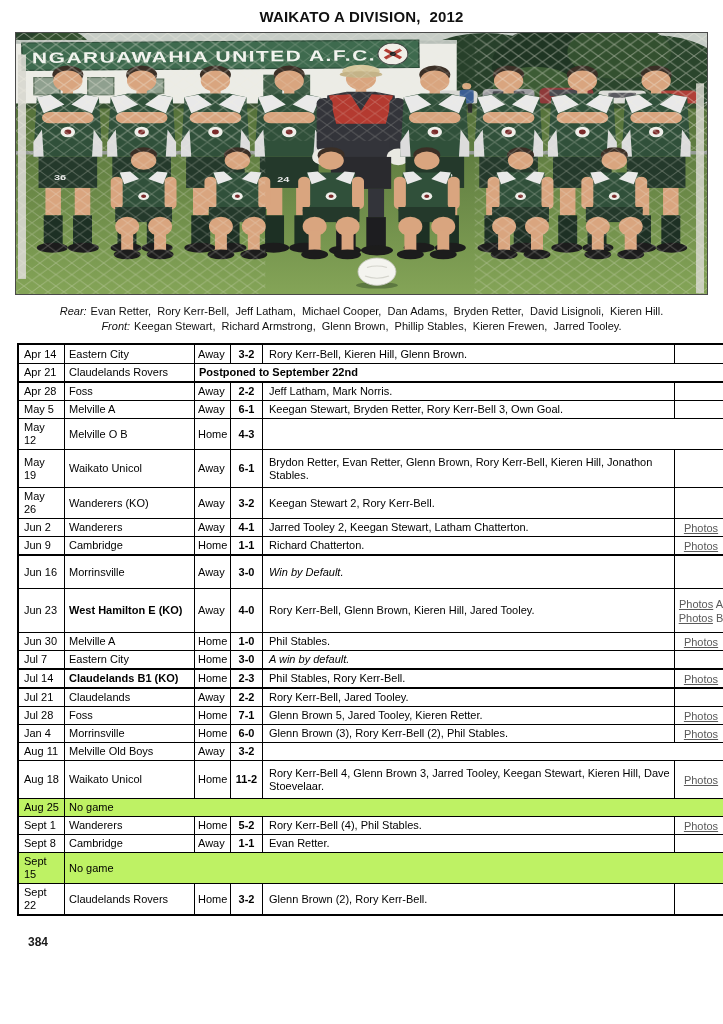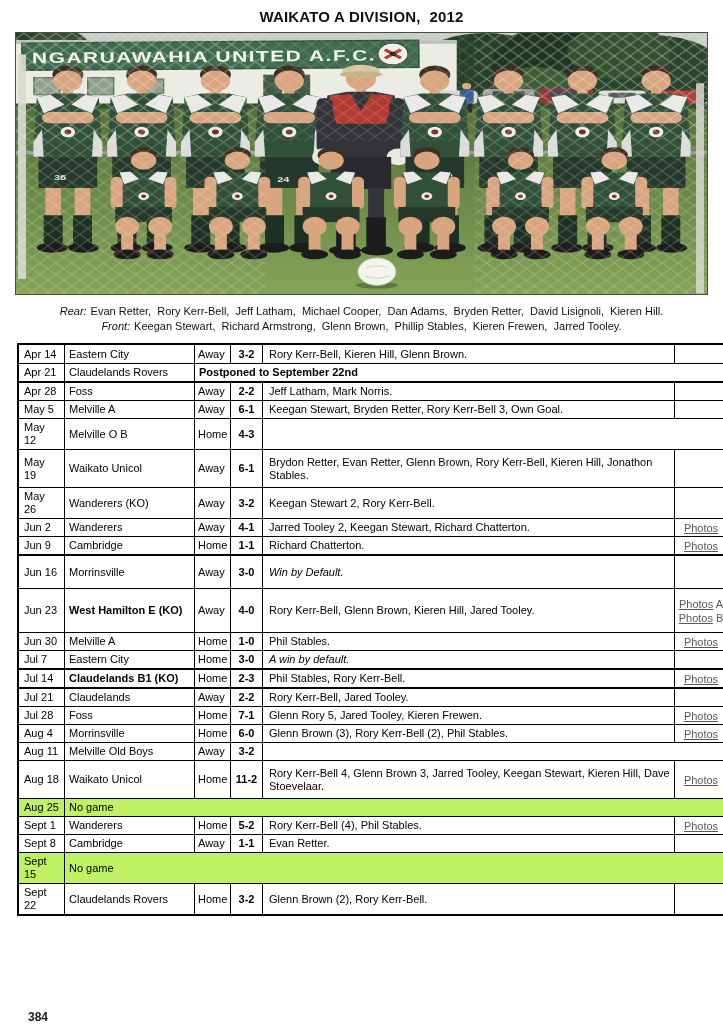--- a/index.html
+++ b/index.html
@@ -34,21 +34,21 @@
   .td.venue{padding:1px 3px}
   .td.score{font-weight:bold;justify-content:center;padding:1px 2px}
   .td.opp.b{font-weight:bold}
   .td.scorers{padding-left:6px;flex-wrap:wrap}
   .td.scorers.i{font-style:italic}
   .td.note{}
   .td.note.pbold{font-weight:bold}
   .td.photos{flex-direction:column;justify-content:center;padding:1px 2px}
   .plink{color:#595959;text-decoration:none;font-size:11px;line-height:14px;display:block;text-align:center}
   .plink .u{text-decoration:underline}
-  .page-number{position:absolute;left:28px;top:1010px;font-size:12px;font-weight:bold;color:#1a1a1a}
+  .page-number{position:absolute;left:28px;top:935px;font-size:12px;font-weight:bold;color:#1a1a1a}
 </style>
 </head>
 <body>
 
 <div class="page">
 
   <div class="title">WAIKATO A DIVISION,  2012</div>
 
   <div class="photo-wrap">
     <svg viewBox="0 0 693 363" preserveAspectRatio="none">
@@ -275,21 +275,21 @@
         <div class="td venue">Away</div>
         <div class="td score">3-2</div>
         <div class="td scorers">Keegan Stewart 2, Rory Kerr-Bell.</div>
         <div class="td photos"></div>
       </div>
       <div class="tr">
         <div class="td date">Jun 2</div>
         <div class="td opp">Wanderers</div>
         <div class="td venue">Away</div>
         <div class="td score">4-1</div>
-        <div class="td scorers">Jarred Tooley 2, Keegan Stewart, Richard Chatterton.</div>
+        <div class="td scorers">Jarred Tooley 2, Keegan Stewart, Latham Chatterton.</div>
         <div class="td photos">
           <a class="plink" href="#"><span class="u">Photos</span><span></span></a>
         </div>
       </div>
       <div class="tr">
         <div class="td date">Jun 9</div>
         <div class="td opp">Cambridge</div>
         <div class="td venue">Home</div>
         <div class="td score">1-1</div>
         <div class="td scorers">Richard Chatterton.</div>
@@ -350,27 +350,27 @@
         <div class="td venue">Away</div>
         <div class="td score">2-2</div>
         <div class="td scorers">Rory Kerr-Bell, Jared Tooley.</div>
         <div class="td photos"></div>
       </div>
       <div class="tr">
         <div class="td date">Jul 28</div>
         <div class="td opp">Foss</div>
         <div class="td venue">Home</div>
         <div class="td score">7-1</div>
-        <div class="td scorers">Glenn Rory 5, Jared Tooley, Kieren Frewen.</div>
-        <div class="td photos">
-          <a class="plink" href="#"><span class="u">Photos</span><span></span></a>
-        </div>
-      </div>
-      <div class="tr">
-        <div class="td date">Aug 4</div>
+        <div class="td scorers">Glenn Brown 5, Jared Tooley, Kieren Retter.</div>
+        <div class="td photos">
+          <a class="plink" href="#"><span class="u">Photos</span><span></span></a>
+        </div>
+      </div>
+      <div class="tr">
+        <div class="td date">Jan 4</div>
         <div class="td opp">Morrinsville</div>
         <div class="td venue">Home</div>
         <div class="td score">6-0</div>
         <div class="td scorers">Glenn Brown (3), Rory Kerr-Bell (2), Phil Stables.</div>
         <div class="td photos">
           <a class="plink" href="#"><span class="u">Photos</span><span></span></a>
         </div>
       </div>
       <div class="tr">
         <div class="td date">Aug 11</div>

